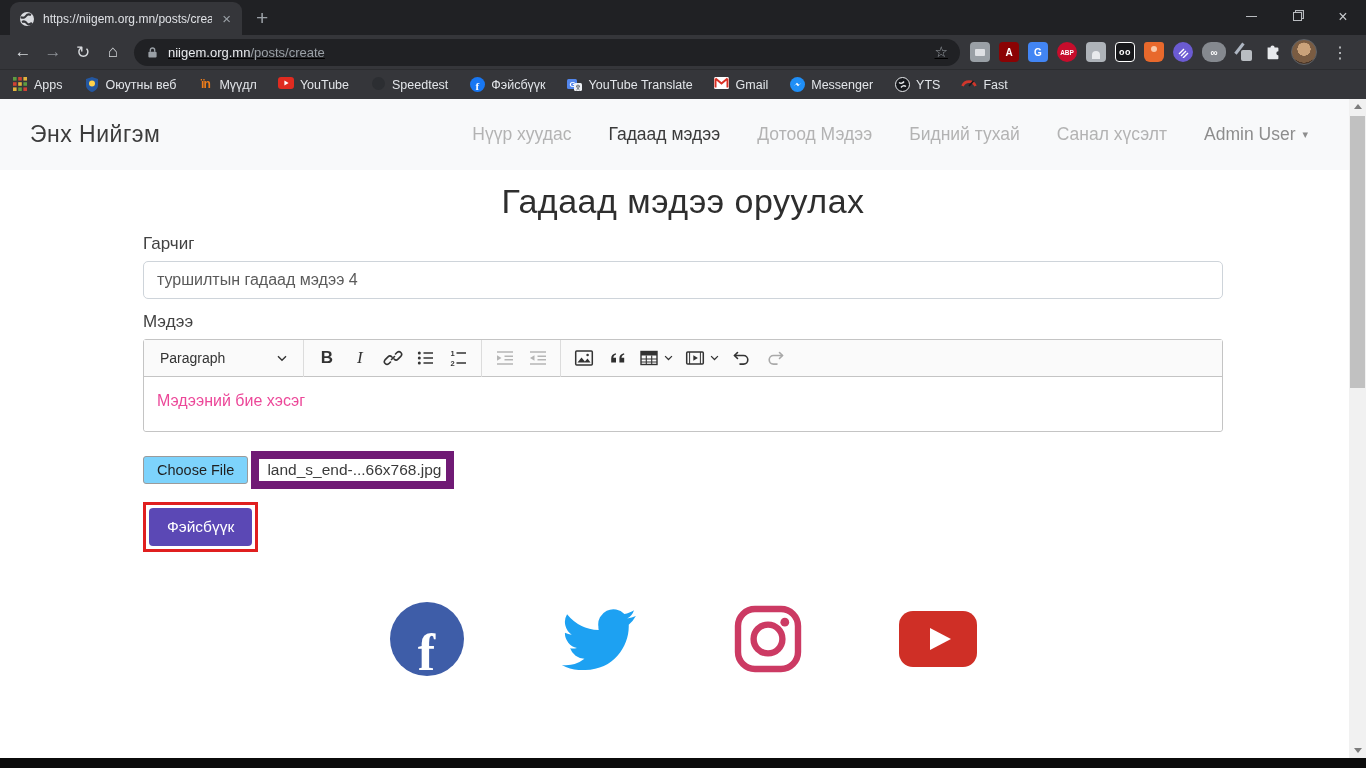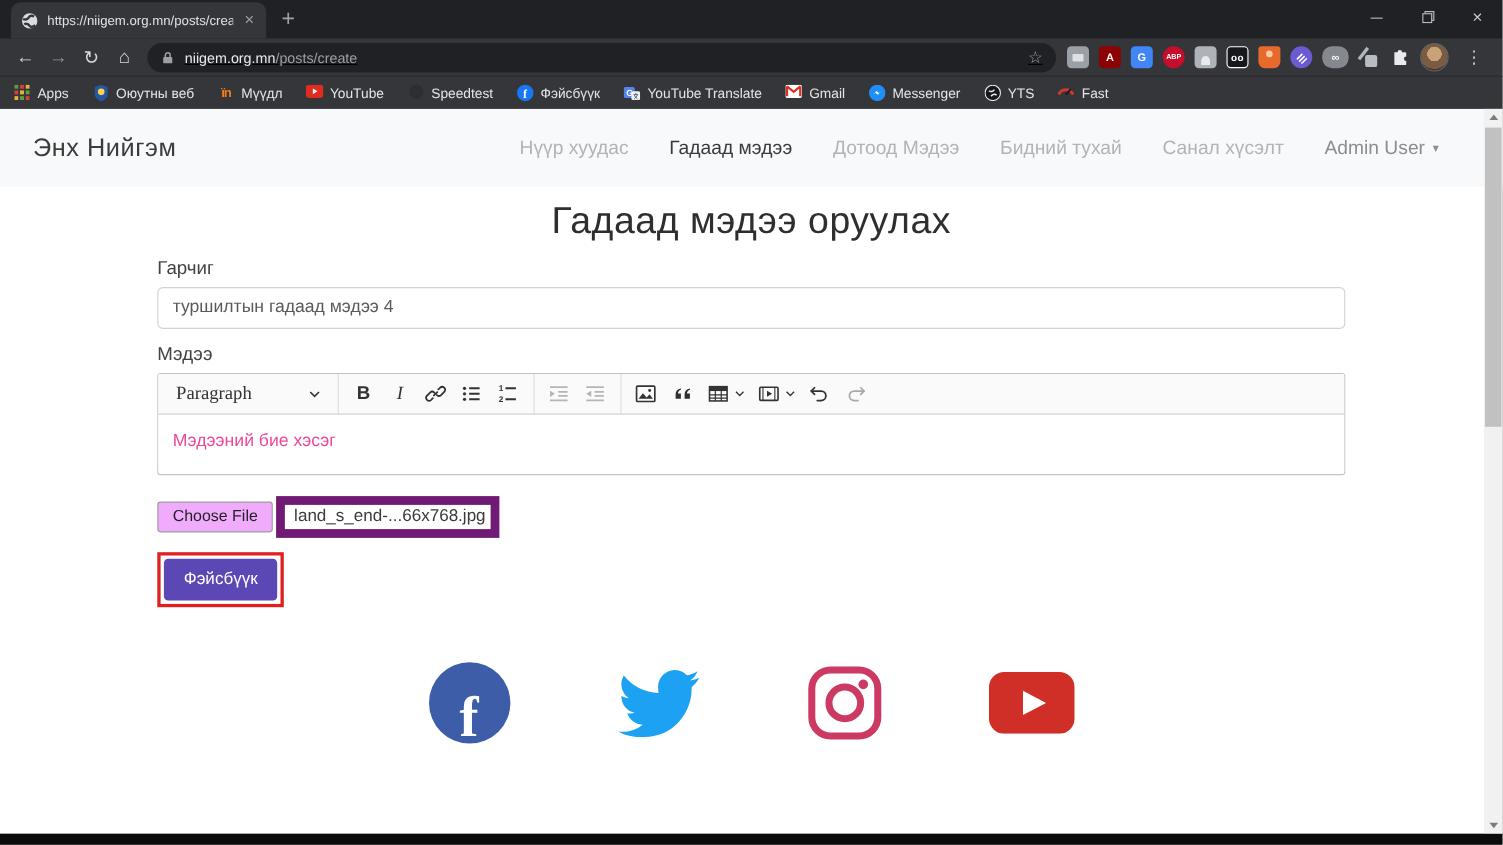--- a/index.html
+++ b/index.html
@@ -54,31 +54,31 @@
   h1.page-title { text-align:center; font-size:34px; font-weight:400; color:#2e2e2e; margin:12px 0 10px; letter-spacing:.5px; }
   #form { width:1080px; margin:0 auto; }
   .fld-label { font-size:17px; color:#424242; margin:13px 0 7px; }
   .title-input { width:100%; height:38px; border:1px solid #ced4da; border-radius:5px; padding:0 13px;
                  font-size:16px; color:#5a5a5a; font-family:"Liberation Sans",sans-serif; background:#fff; }
 
   
   #editor { border:1px solid #c4c4c4; border-radius:3px; margin-top:2px; }
   #ck-toolbar { height:37px; background:#fafafa; border-bottom:1px solid #c4c4c4; display:flex; align-items:center; padding:0 6px; }
   .ck-para { display:flex; align-items:center; gap:52px; padding:0 10px; height:100%; }
-  .ck-para-label { font-size:17px; color:#333;font-family:Liberation Serif, serif; }
+  .ck-para-label { font-size:14px; color:#333; }
   .ck-sep { width:1px; height:37px; background:#dcdcdc; margin:0 6px; }
   .tbi { width:33px; height:26px; display:flex; align-items:center; justify-content:center; }
   .tbi-b { font-size:17px; font-weight:800; color:#333; }
   .tbi-i { font-size:17px; font-style:italic; color:#333; font-family:"Liberation Serif",serif; }
   .tbi-drop { width:46px; }
   #ck-body { min-height:54px; padding:15px 13px; font-size:16px; color:#ec4899; background:#fff; border-radius:0 0 3px 3px; }
 
   
   #file-row { display:flex; align-items:center; margin-top:19px; }
-  .choose-btn { background:#f0abfc; border:1px solid #9b9b9b; border-radius:3px; padding:5px 13px;
+  .choose-btn { background:#7dd3fc; border:1px solid #9b9b9b; border-radius:3px; padding:5px 13px;
                 font-size:14.5px; color:#1f1f1f; }
   .file-name-box { border:8px solid #701a75; background:#fff; margin-left:3px; padding:2px 5px 2px 8px; }
   .file-name { font-size:15.5px; color:#3a3a3a; white-space:nowrap; }
   #submit-wrap { display:inline-block; border:3px solid #e01f1f; padding:3px; margin-top:13px; }
   .submit-btn { background:#5b48b5; color:#fff; border:none; border-radius:4px; padding:10px 18px;
                 font-size:15.5px; font-family:"Liberation Sans",sans-serif; }
 
   
   .footer-heading { text-align:center; font-size:31px; font-weight:400; color:#2e2e2e; margin-top:27px; letter-spacing:.5px; }
   #social-row { display:flex; justify-content:center; align-items:center; gap:97px; margin-top:50px; }

